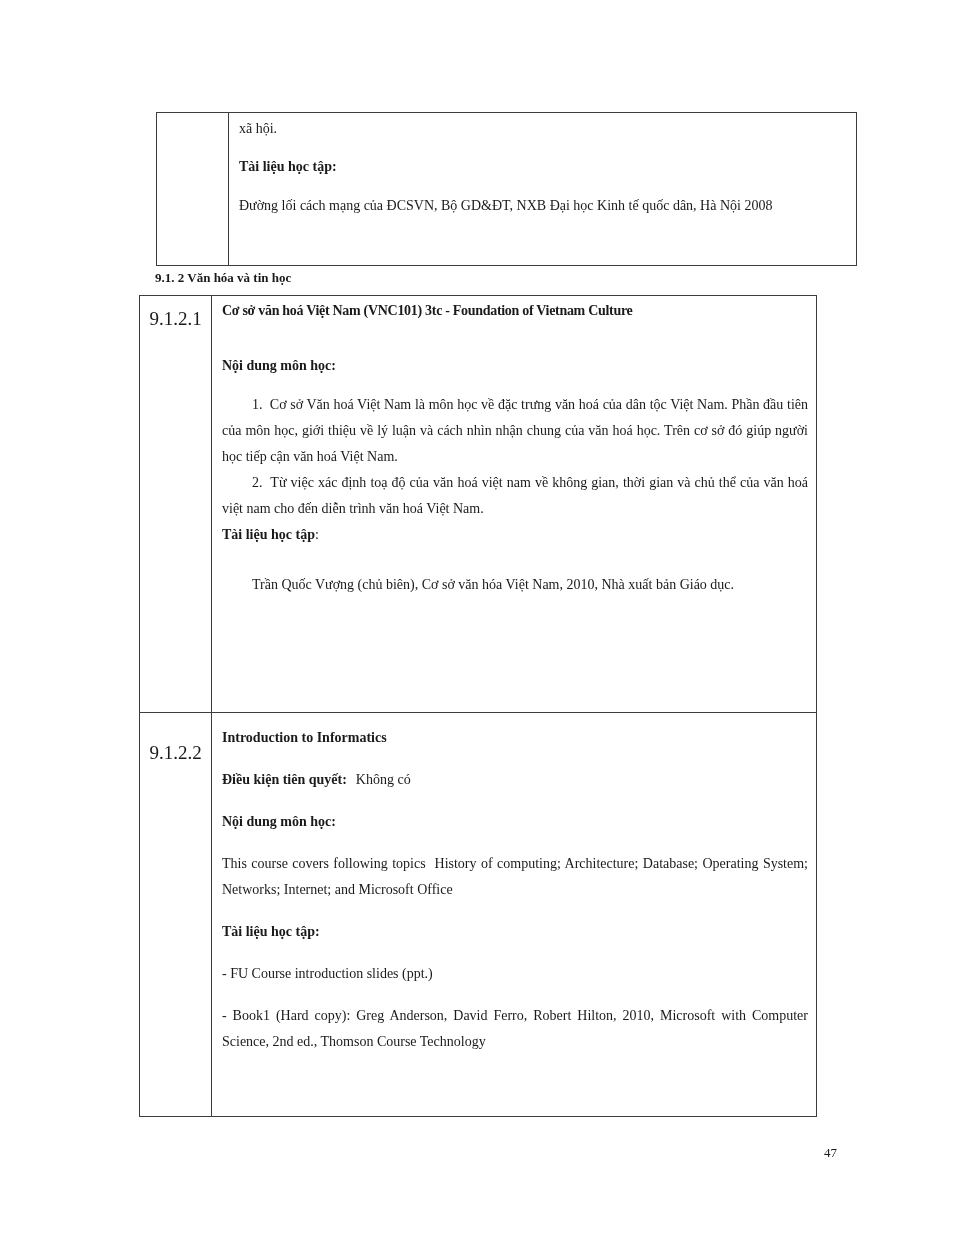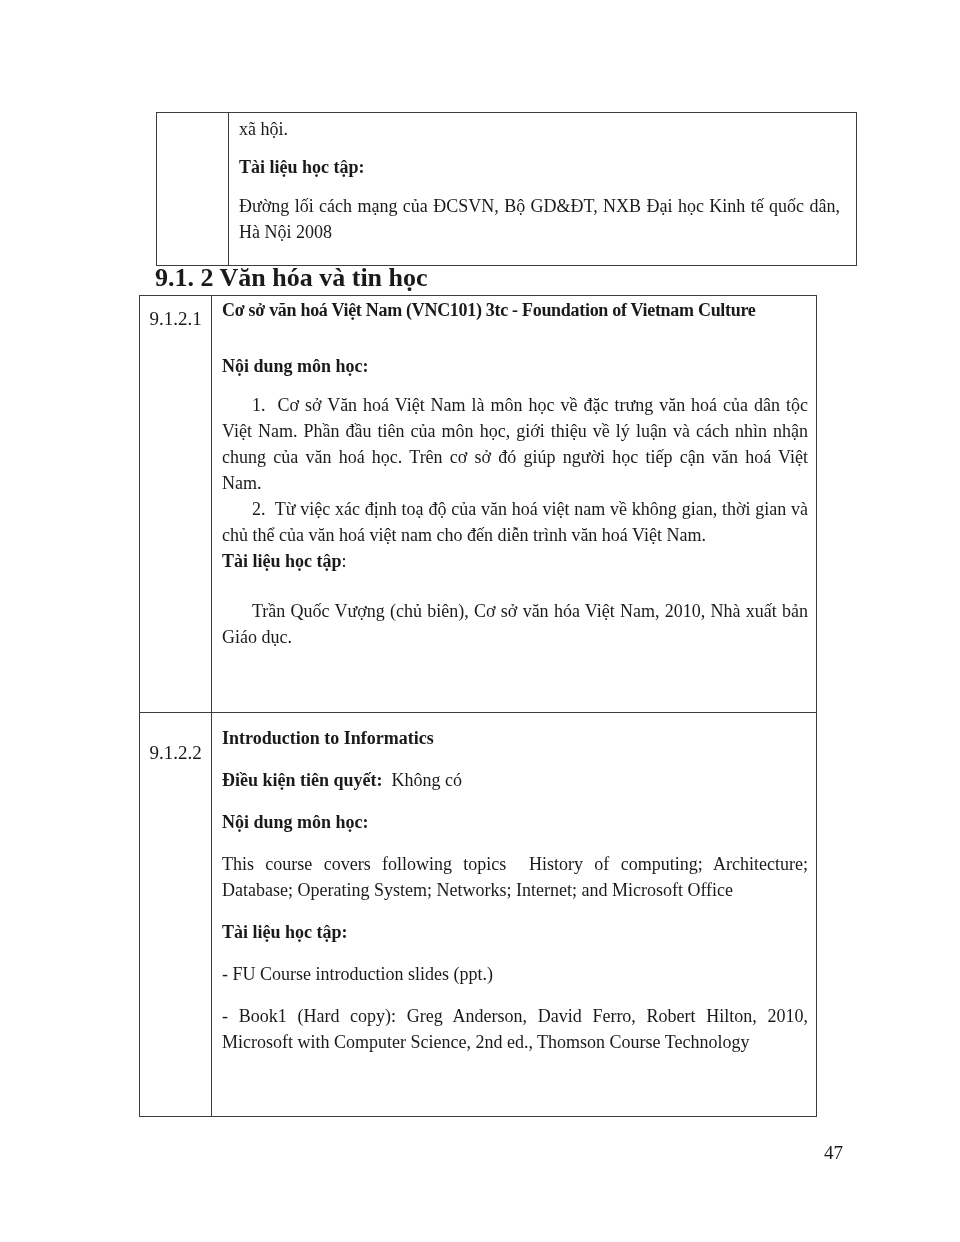--- a/index.html
+++ b/index.html
@@ -34,49 +34,49 @@
     line-height: 26px;
     overflow: hidden;
   }
   .id-col .id-text { display: inline-block; }
   .pt-id-1 { padding-top: 10px; }
   .pt-id-2 { padding-top: 27px; }
   .content-col { flex: 1 1 auto; overflow: hidden; }
   .tbl-cont .content-col { padding: 3px 16px 0 10px; }
   .row-1 .content-col { padding: 2px 8px 0 10px; }
   .row-2 .content-col { padding: 12px 8px 0 10px; }
-  .para { font-size: 18px; line-height: 26px; }
+  .para { font-size: 14px; line-height: 26px; }
   .bold { font-weight: bold; }
   .justify { text-align: justify; }
   .indent { text-indent: 30px; }
   .mb-12 { margin-bottom: 12px; }
   .mb-13 { margin-bottom: 13px; }
   .mb-15 { margin-bottom: 30px; }
   .mb-16 { margin-bottom: 16px; }
   .mb-24 { margin-bottom: 24px; }
   .title-line {
     white-space: nowrap;
     letter-spacing: -0.3px;
     line-height: 25px;
   }
   .title-flex { display: flex; justify-content: space-between; }
   .prereq-val { margin-left: 9px; font-weight: normal; }
   .section-heading {
     position: absolute;
     left: 155px;
     top: 265px;
-    font-size: 26px;
+    font-size: 13px;
     font-weight: bold;
     line-height: 26px;
   }
   .page-number {
     position: absolute;
     left: 824px;
     top: 1140px;
-    font-size: 19px;
+    font-size: 13px;
     line-height: 26px;
   }
 </style>
 </head>
 <body>
 
 <div class="page">
 
   <section class="tbl tbl-cont">
     <div class="id-col"></div>

